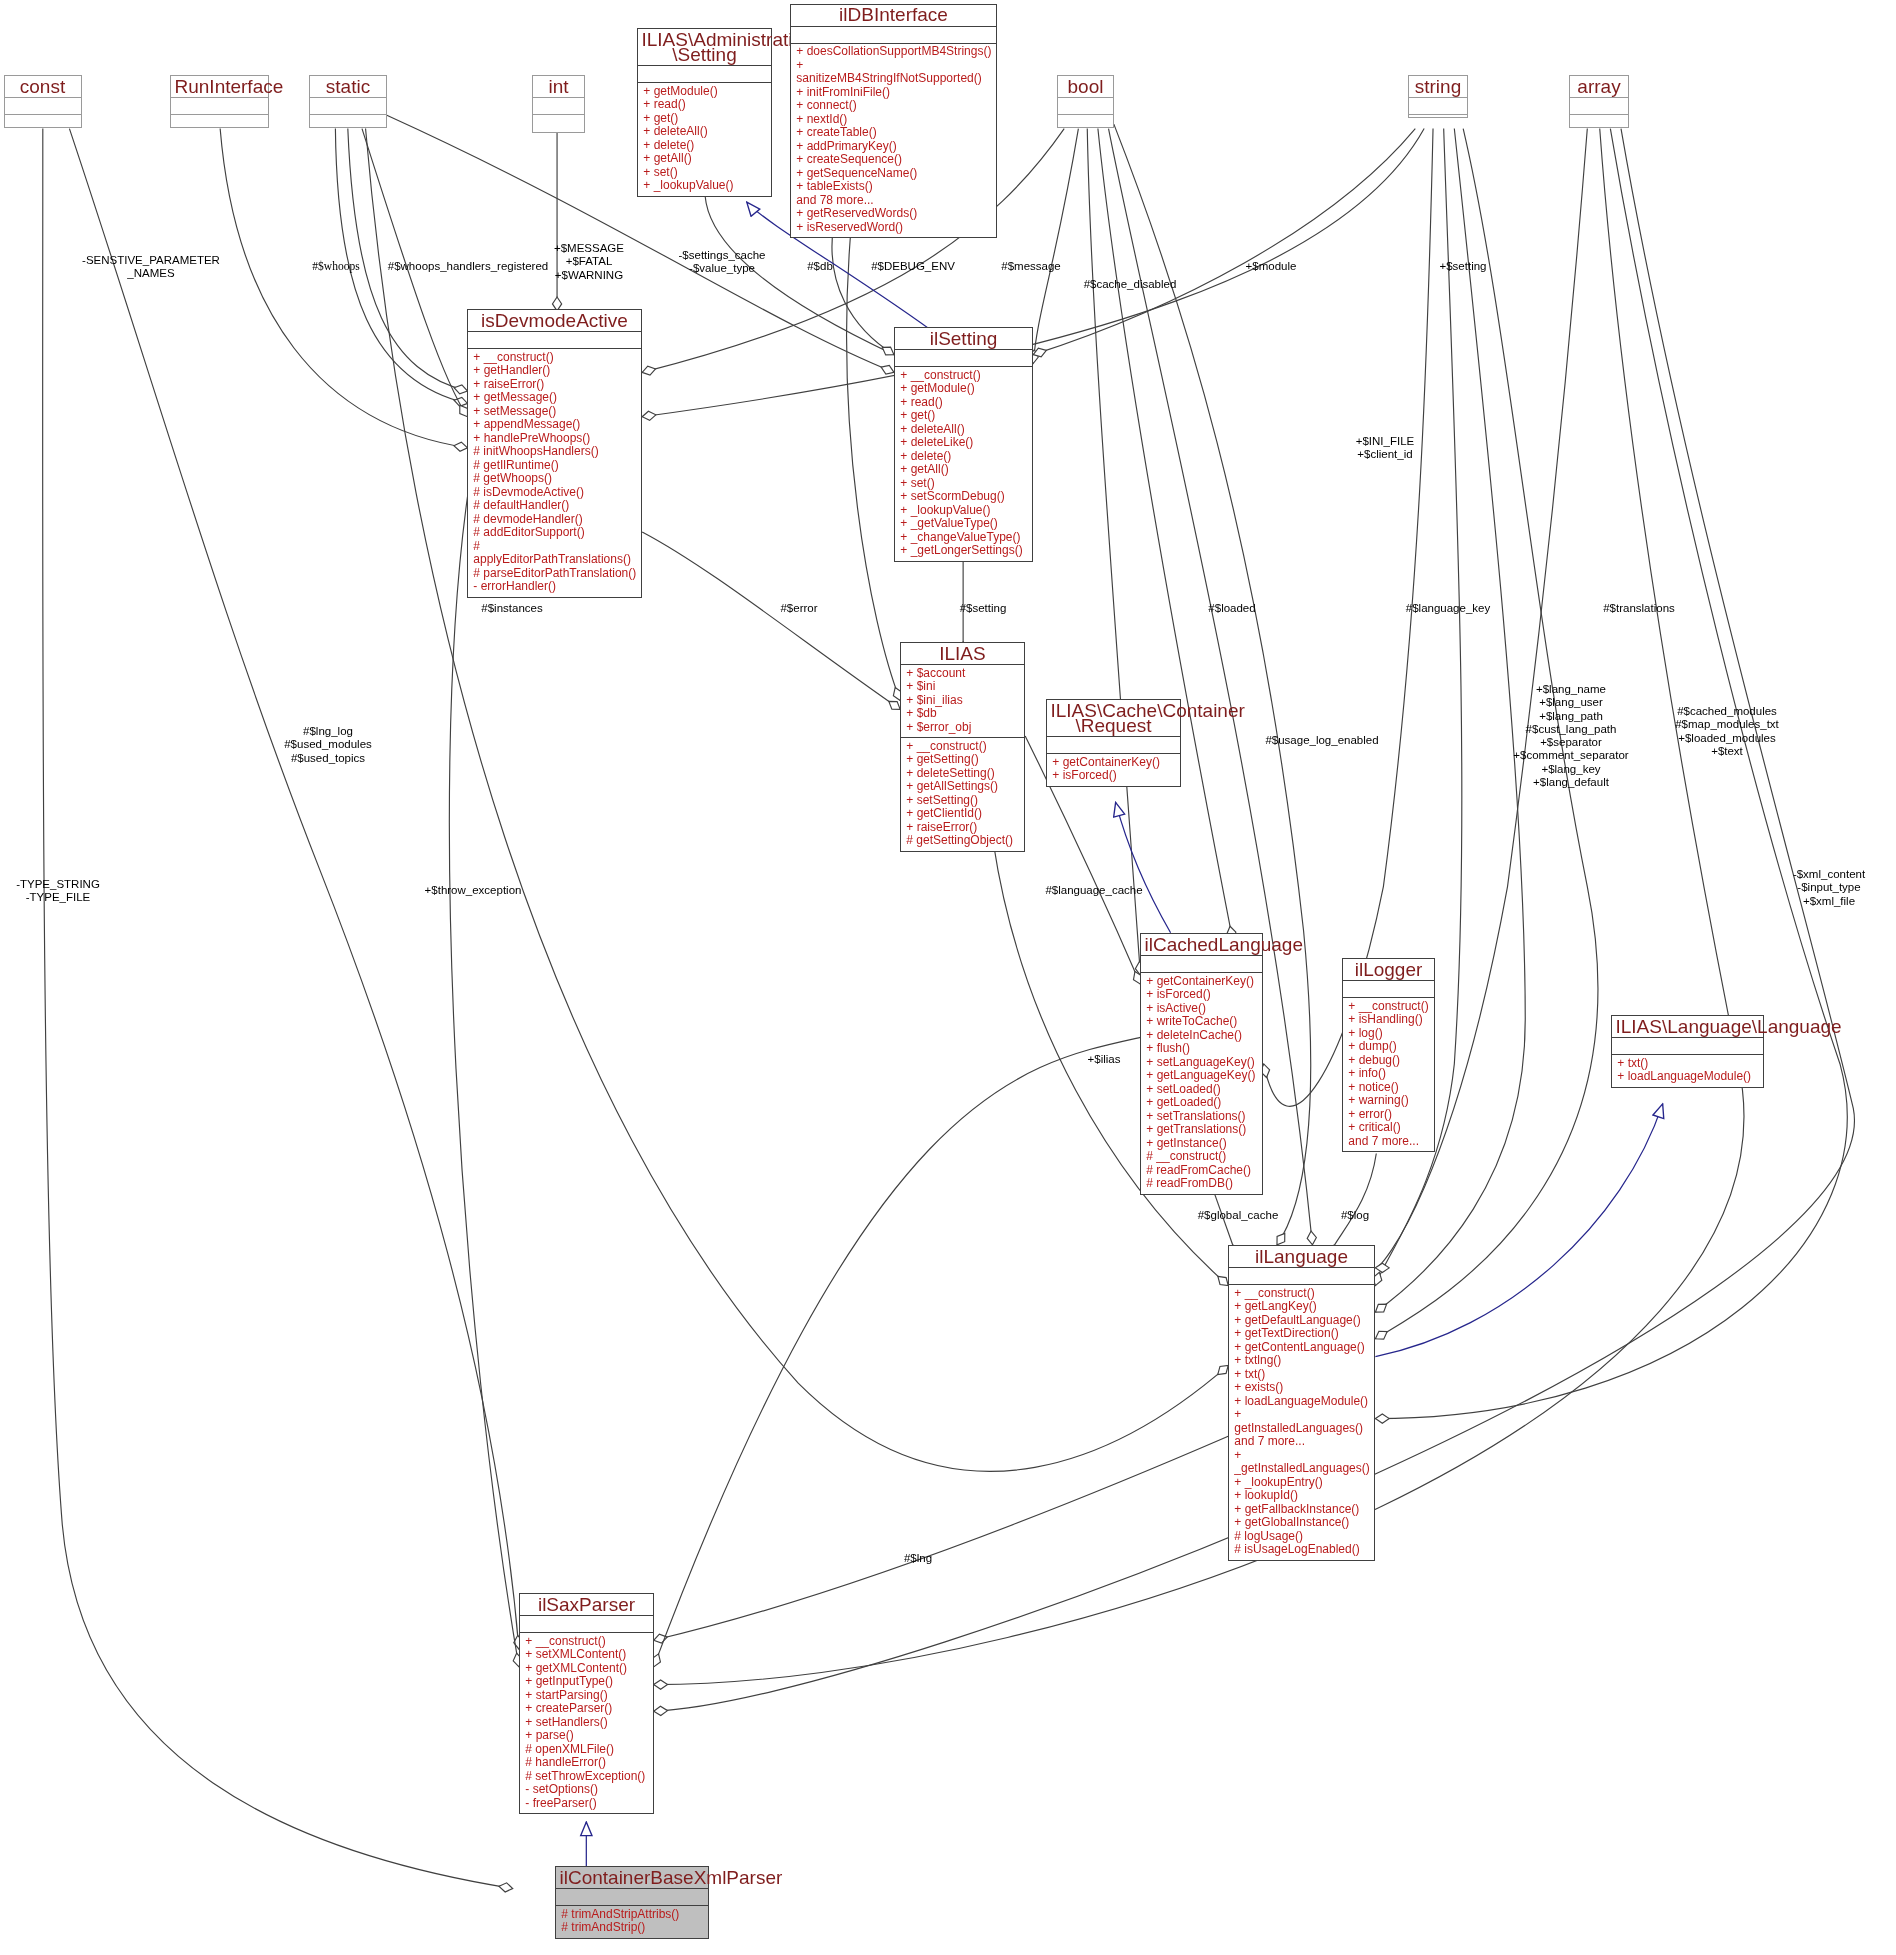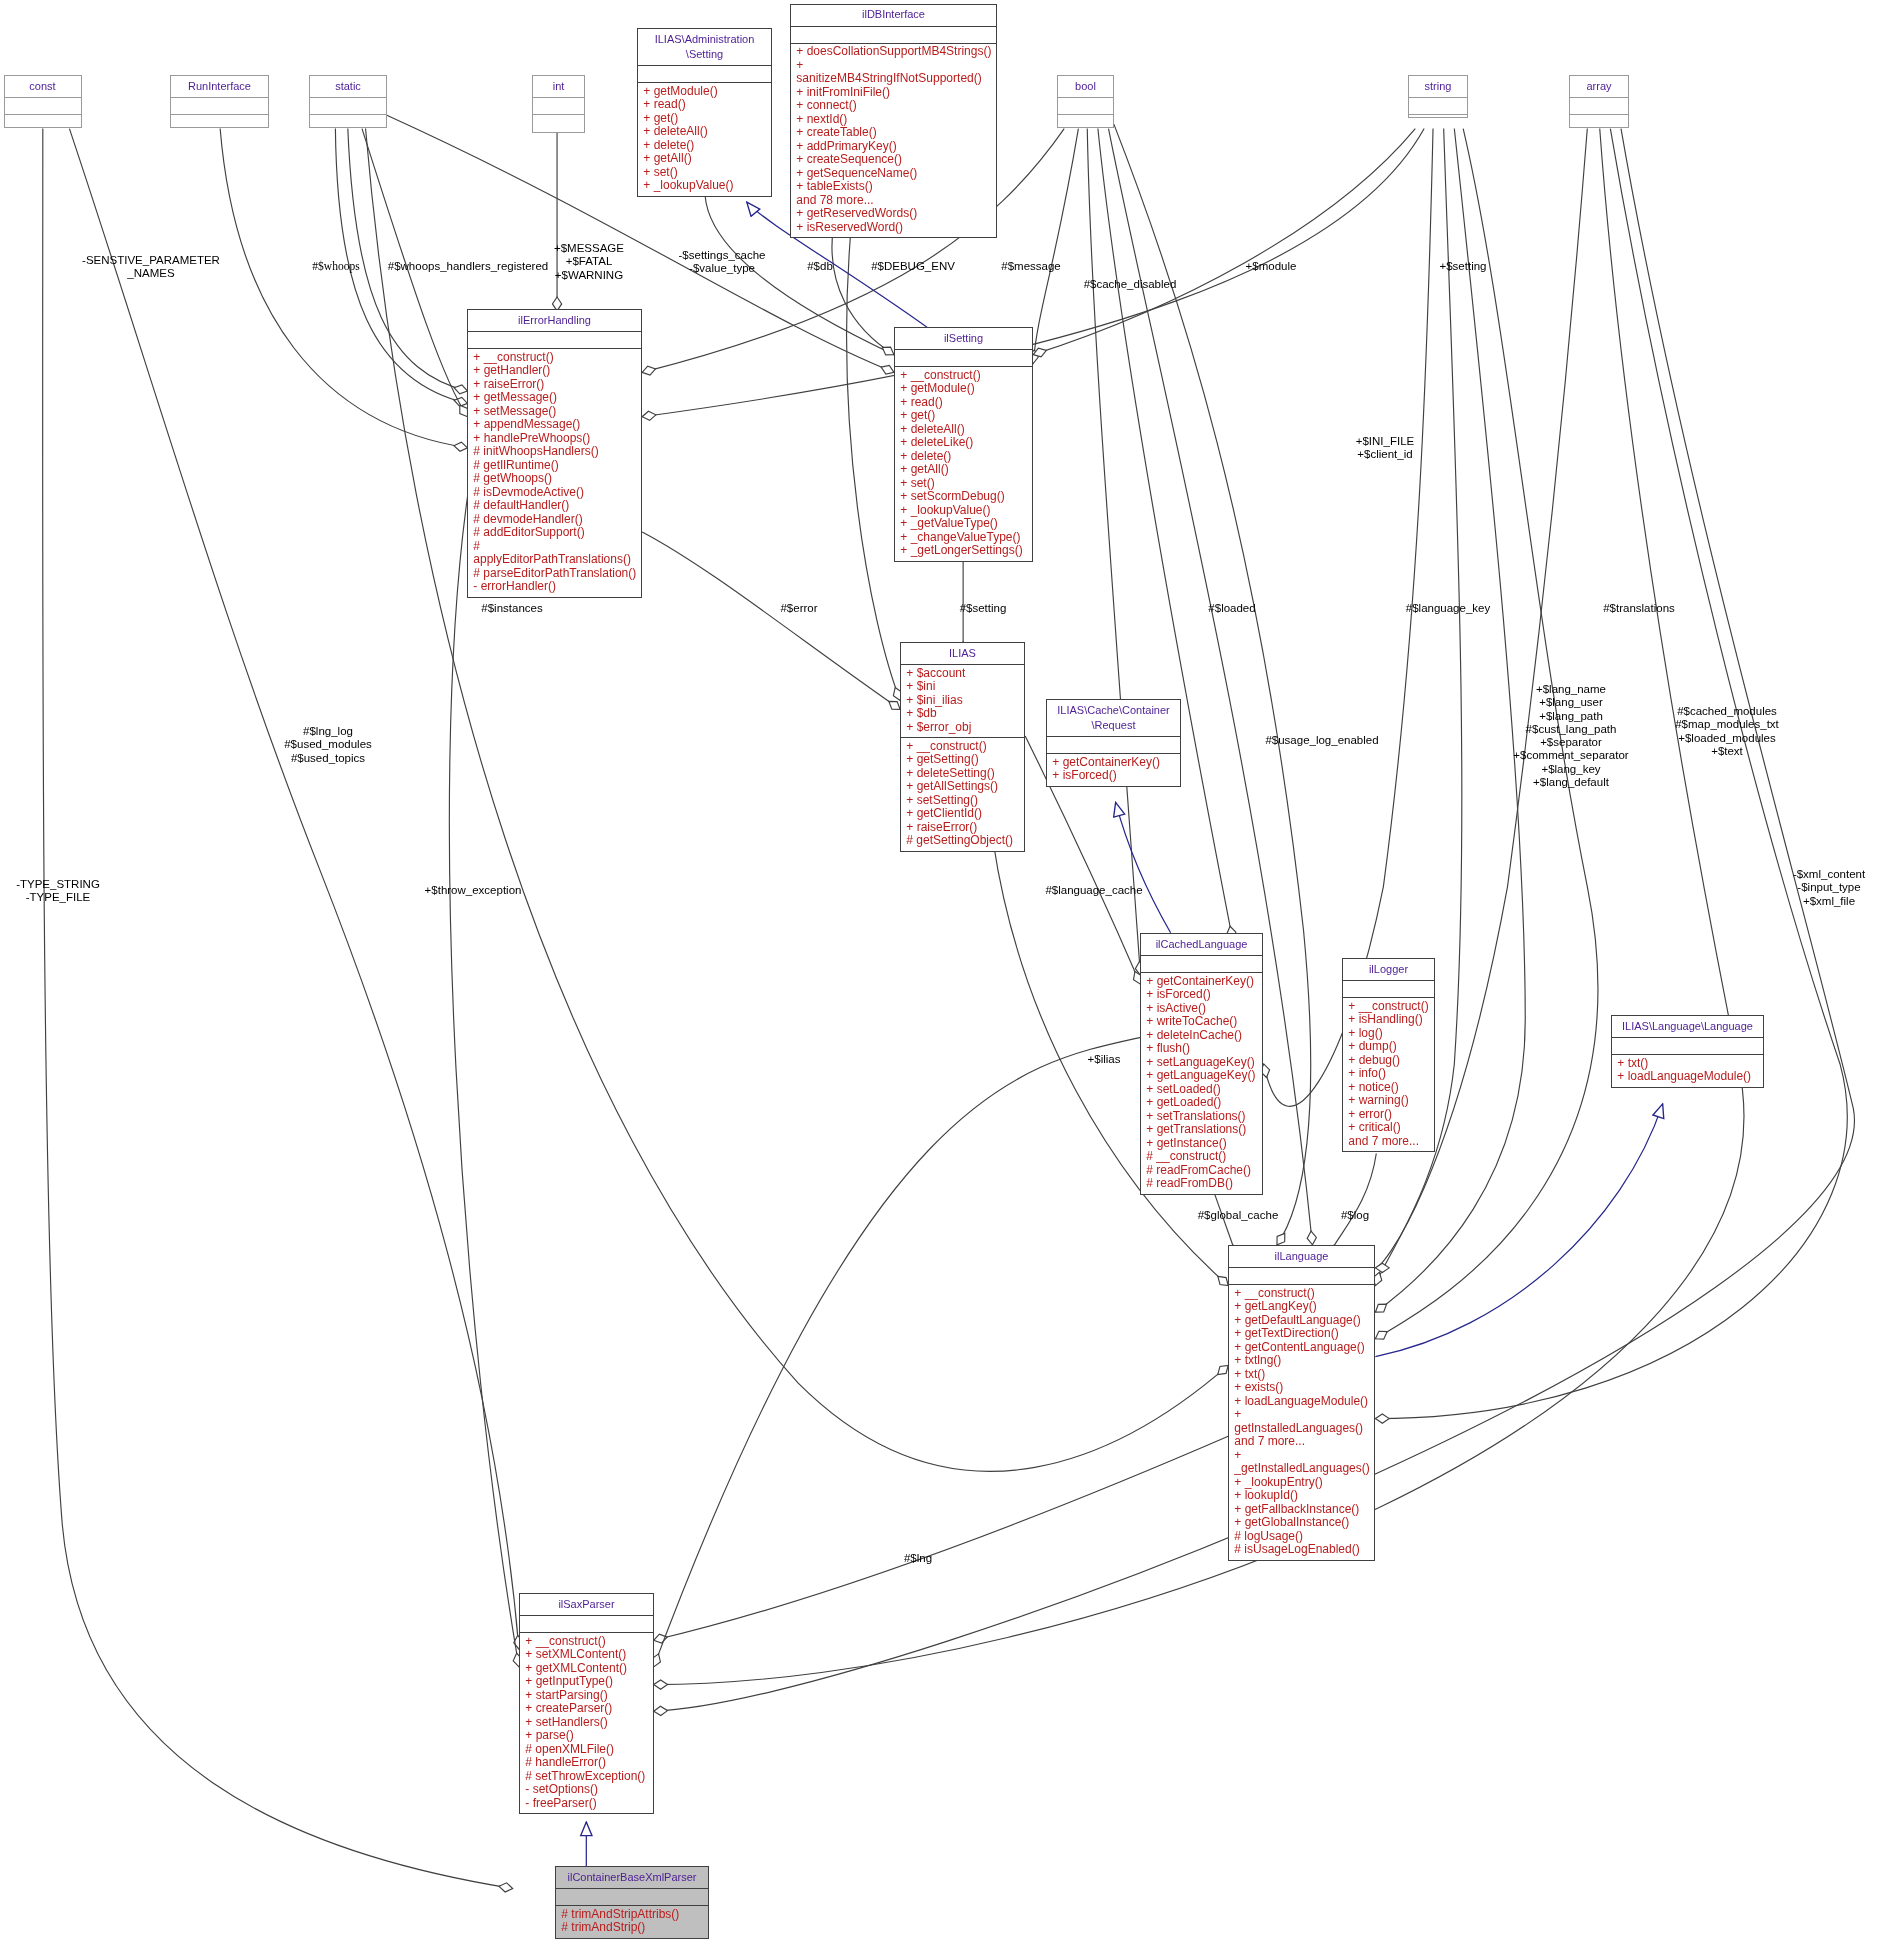--- a/index.html
+++ b/index.html
@@ -31,23 +31,23 @@
   }
   .node.strong{
     border:0.9px solid #404040;
   }
   .node.highlight{
     background:#bfbfbf;
     border:0.9px solid #404040;
   }
   .n-title{
     text-align:center;
-    font-size:11px;
+    font-size:19px;
     line-height:15px;
-    color:#4c1d95;
+    color:#7f1d1d;
     padding:2.7px 3.5px 3.5px 3.5px;
     white-space:pre-line;
   }
   .n-sep{
     border-top:0.9px solid #9a9a9a;
   }
   .node.strong .n-sep, .node.highlight .n-sep{
     border-top:0.9px solid #404040;
   }
   .n-attrs, .n-ops{
@@ -247,21 +247,21 @@
 + addPrimaryKey()
 + createSequence()
 + getSequenceName()
 + tableExists()
 and 78 more...
 + getReservedWords()
 + isReservedWord()</div>
   </div>
 
   <div class="node strong" style="left:467px;top:309px;width:175px;">
-    <div class="n-title">ilErrorHandling</div>
+    <div class="n-title">isDevmodeActive</div>
     <div class="n-sep"></div>
       <div class="n-empty"></div>
     <div class="n-sep"></div>
     <div class="n-ops">+ __construct()
 + getHandler()
 + raiseError()
 + getMessage()
 + setMessage()
 + appendMessage()
 + handlePreWhoops()

